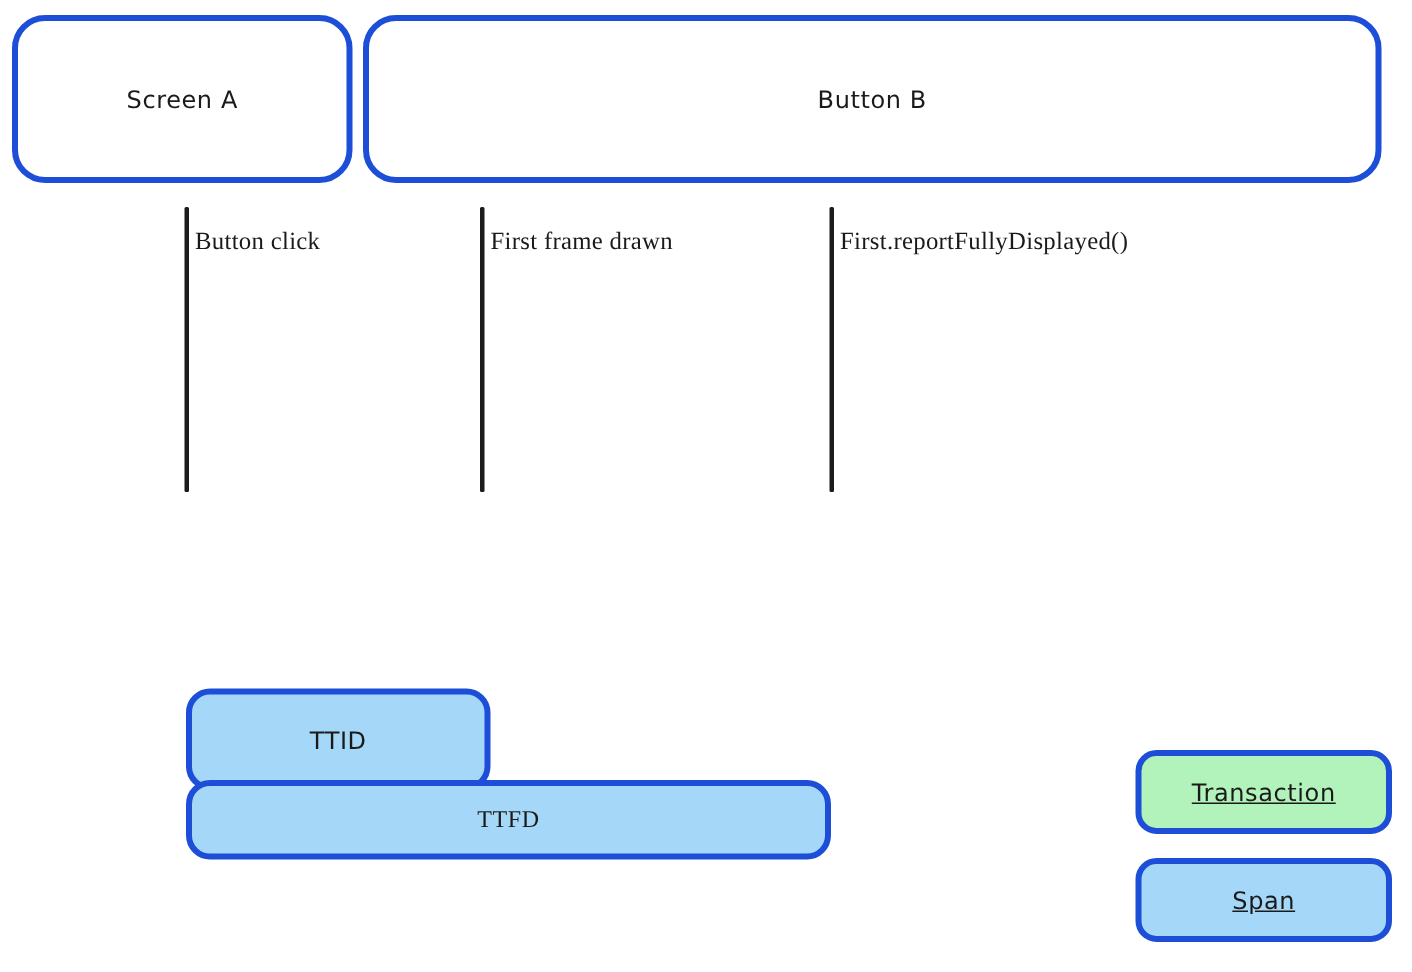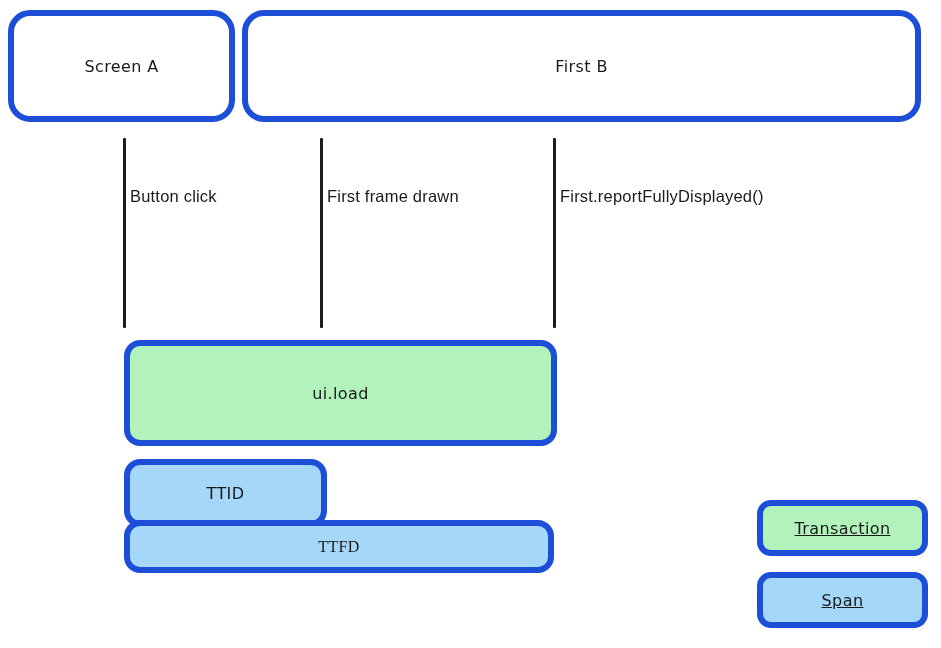--- a/index.html
+++ b/index.html
@@ -13,21 +13,21 @@
   #canvas {
     position: relative;
     width: 941px;
     height: 648px;
     background: #ffffff;
     overflow: hidden;
   }
   .node {
     position: absolute;
     box-sizing: border-box;
-    border: 6px solid #1d4ed8;
+    border: 4px solid #1d4ed8;
     border-radius: 16px;
     display: flex;
     align-items: center;
     justify-content: center;
     color: #1a1a1a;
     letter-spacing: 0.4px;
     font-family: "DejaVu Sans", sans-serif;
   }
   .screen-box {
     background: #ffffff;
@@ -49,54 +49,50 @@
     width: 3px;
     background: #1c1c1c;
     border-radius: 1px;
   }
   .tick-label {
     position: absolute;
     font-size: 16.5px;
     color: #1a1a1a;
     white-space: nowrap;
     letter-spacing: 0.2px;
-    font-family: Liberation Sans, sans-serif;
-    margin-top: 36px;
+    font-family: Liberation Serif, serif;
   }
   .legend-box {
     font-size: 16px;
     border-radius: 14px;
     text-decoration: underline;
   }
 </style>
 </head>
 <body>
 
 <div id="canvas">
 
   <div class="node screen-box" style="left:8px; top:10px; width:227px; height:112px;">
     <span class="bar-label">Screen A</span>
   </div>
 
   <div class="node screen-box" style="left:242px; top:10px; width:679px; height:112px;">
-    <span class="bar-label">First B</span>
+    <span class="bar-label">Button B</span>
   </div>
 
   <div class="tick-line" style="left:123px; top:138px; height:190px;"></div>
   <div class="tick-label" style="left:130px; top:151px;">Button click</div>
 
   <div class="tick-line" style="left:320px; top:138px; height:190px;"></div>
   <div class="tick-label" style="left:327px; top:151px;">First frame drawn</div>
 
   <div class="tick-line" style="left:553px; top:138px; height:190px;"></div>
   <div class="tick-label" style="left:560px; top:151px;">First.reportFullyDisplayed()</div>
 
-  <div class="node bar-green" style="left:124px; top:340px; width:433px; height:106px;">
-    <span class="bar-label">ui.load</span>
-  </div>
 
   <div class="node bar-blue" style="left:124px; top:459px; width:203px; height:68px;">
     <span class="bar-label">TTID</span>
   </div>
 
   <div class="node bar-blue" style="left:124px; top:520px; width:430px; height:53px;font-family:Liberation Serif, serif;">
     <span class="bar-label">TTFD</span>
   </div>
 
   <div class="node bar-green legend-box" style="left:757px; top:500px; width:171px; height:56px;">

